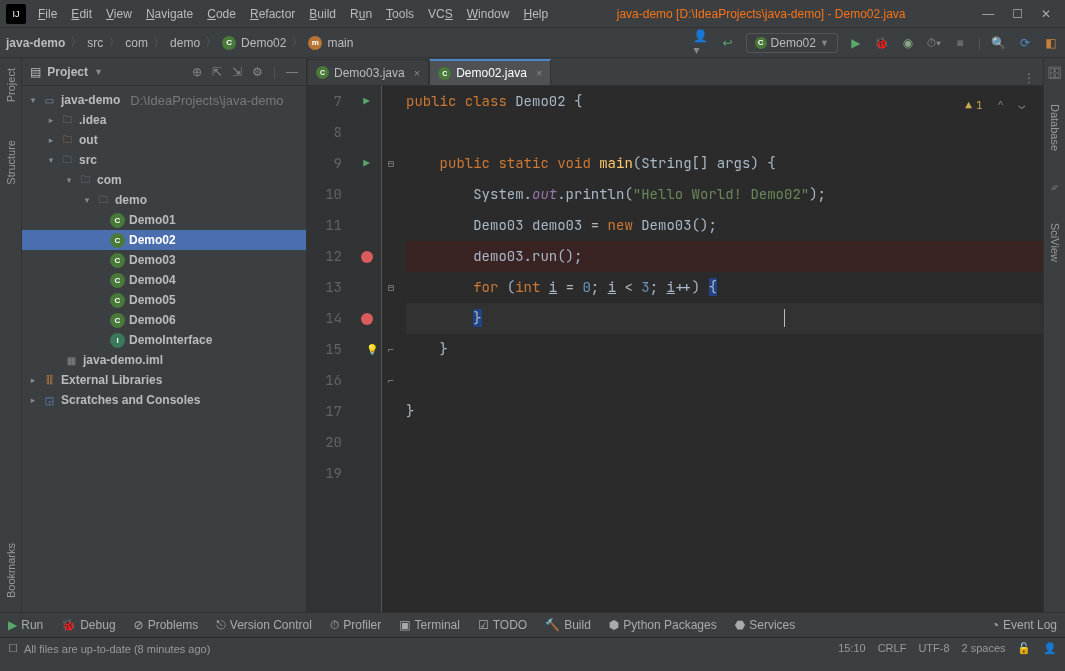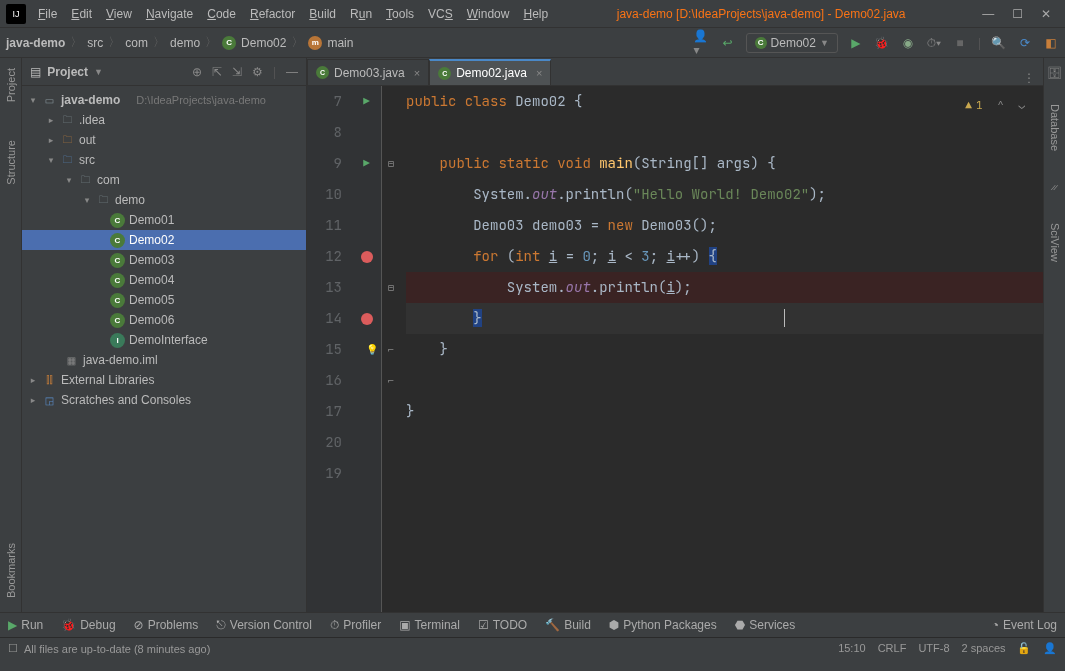--- a/index.html
+++ b/index.html
@@ -33,22 +33,22 @@
 .tree { padding:4px 0; overflow:auto; flex:1; }
 .tree-row { display:flex; align-items:center; height:20px; padding-left:6px; gap:4px; cursor:pointer; }
 .tree-row.selected { background:#4b6eaf; color:#fff; }
 .arrow { width:10px; color:#888; font-size:9px; display:inline-block; text-align:center; }
 .ticon { width:15px; height:15px; display:inline-flex; align-items:center; justify-content:center; font-size:10px; border-radius:2px; }
 .folder { color:#87939a; }
 .folder-o { color:#c9803c; }
 .folder-b { color:#5b8bc9; }
 .cls-icon { background:#4a7a3a; color:#fff; border-radius:50%; font-size:8px; font-weight:bold; }
 .int-icon { background:#3a7a5a; color:#fff; border-radius:50%; font-size:8px; font-weight:bold; }
-.tree-label { white-space:nowrap; }
-.tree-path { color:#787878; font-size:11px; margin-left:12px; }
+.tree-label { white-space:nowrap;font-weight:bold; }
+.tree-path { color:#787878; font-size:13px; margin-left:6px; }
 .editor-area { flex:1; display:flex; flex-direction:column; background:#3b82f6; }
 .tabs { height:28px; background:#3c3f41; display:flex; align-items:flex-end; border-bottom:1px solid #323232; }
 .tab { height:26px; padding:0 8px; display:flex; align-items:center; gap:5px; background:#3c3f41; color:#bbb; border:1px solid #323232; border-bottom:none; cursor:pointer; font-size:12px; }
 .tab.active { background:#4e5254; color:#fff; border-top:2px solid #4a88c7; }
 .tab .close { color:#888; font-size:11px; margin-left:4px; }
 .tab-icon { width:13px; height:13px; background:#4a7a3a; border-radius:50%; display:inline-flex; align-items:center;justify-content:center; font-size:7px; color:#fff; font-weight:bold; }
 .tabs-right { margin-left:auto; padding:0 8px; color:#888; }
 .editor { flex:1; display:flex; font-family:"Consolas","JetBrains Mono",monospace; font-size:14px; line-height:31px; position:relative; }
 .gutter-col { width:45px; text-align:right; color:#606366; padding-right:10px; background:#313335; user-select:none; }
 .gutter-col div { height:31px; }
@@ -307,22 +307,22 @@
           <div></div>
           <div></div>
       </div>
       <div class="code-col">
         <div class="warn-badge">▲ <span>1</span> &nbsp;<span style="color:#888">^</span>&nbsp;<span style="color:#888">⌄</span></div>
         <div class="code-line"><span class="kw">public class </span><span class="pln">Demo02 {</span></div>
         <div class="code-line"></div>
         <div class="code-line"><span class="kw">    public static void </span><span class="fn">main</span><span class="pln">(String[] args) {</span></div>
         <div class="code-line"><span class="pln">        System.</span><span class="fld">out</span><span class="pln">.println(</span><span class="str">"Hello World! Demo02"</span><span class="pln">);</span></div>
         <div class="code-line"><span class="pln">        Demo03 demo03 = </span><span class="kw">new </span><span class="pln">Demo03();</span></div>
+        <div class="code-line bp-line"><span class="pln">        demo03.run();</span></div>
         <div class="code-line"><span class="kw">        for </span><span class="pln">(</span><span class="kw">int </span><span class="pln ul">i</span><span class="pln"> = </span><span class="num">0</span><span class="pln">; </span><span class="pln ul">i</span><span class="pln"> &lt; </span><span class="num">3</span><span class="pln">; </span><span class="pln ul">i</span><span class="pln">++) </span><span class="pln" style="background:#214283">{</span></div>
-        <div class="code-line bp-line"><span class="pln">            System.</span><span class="fld">out</span><span class="pln">.println(</span><span class="pln ul">i</span><span class="pln">);</span></div>
         <div class="code-line hl-line"><span class="pln">        </span><span class="pln" style="background:#214283">}</span><span class="pln">                                    </span><span style="border-left:1px solid #bbb;">&nbsp;</span></div>
         <div class="code-line"><span class="pln">    }</span></div>
         <div class="code-line"></div>
         <div class="code-line"><span class="pln">}</span></div>
         <div class="code-line"></div>
       </div>
     </div>
   </div>
 
   <div class="right-gutter">

